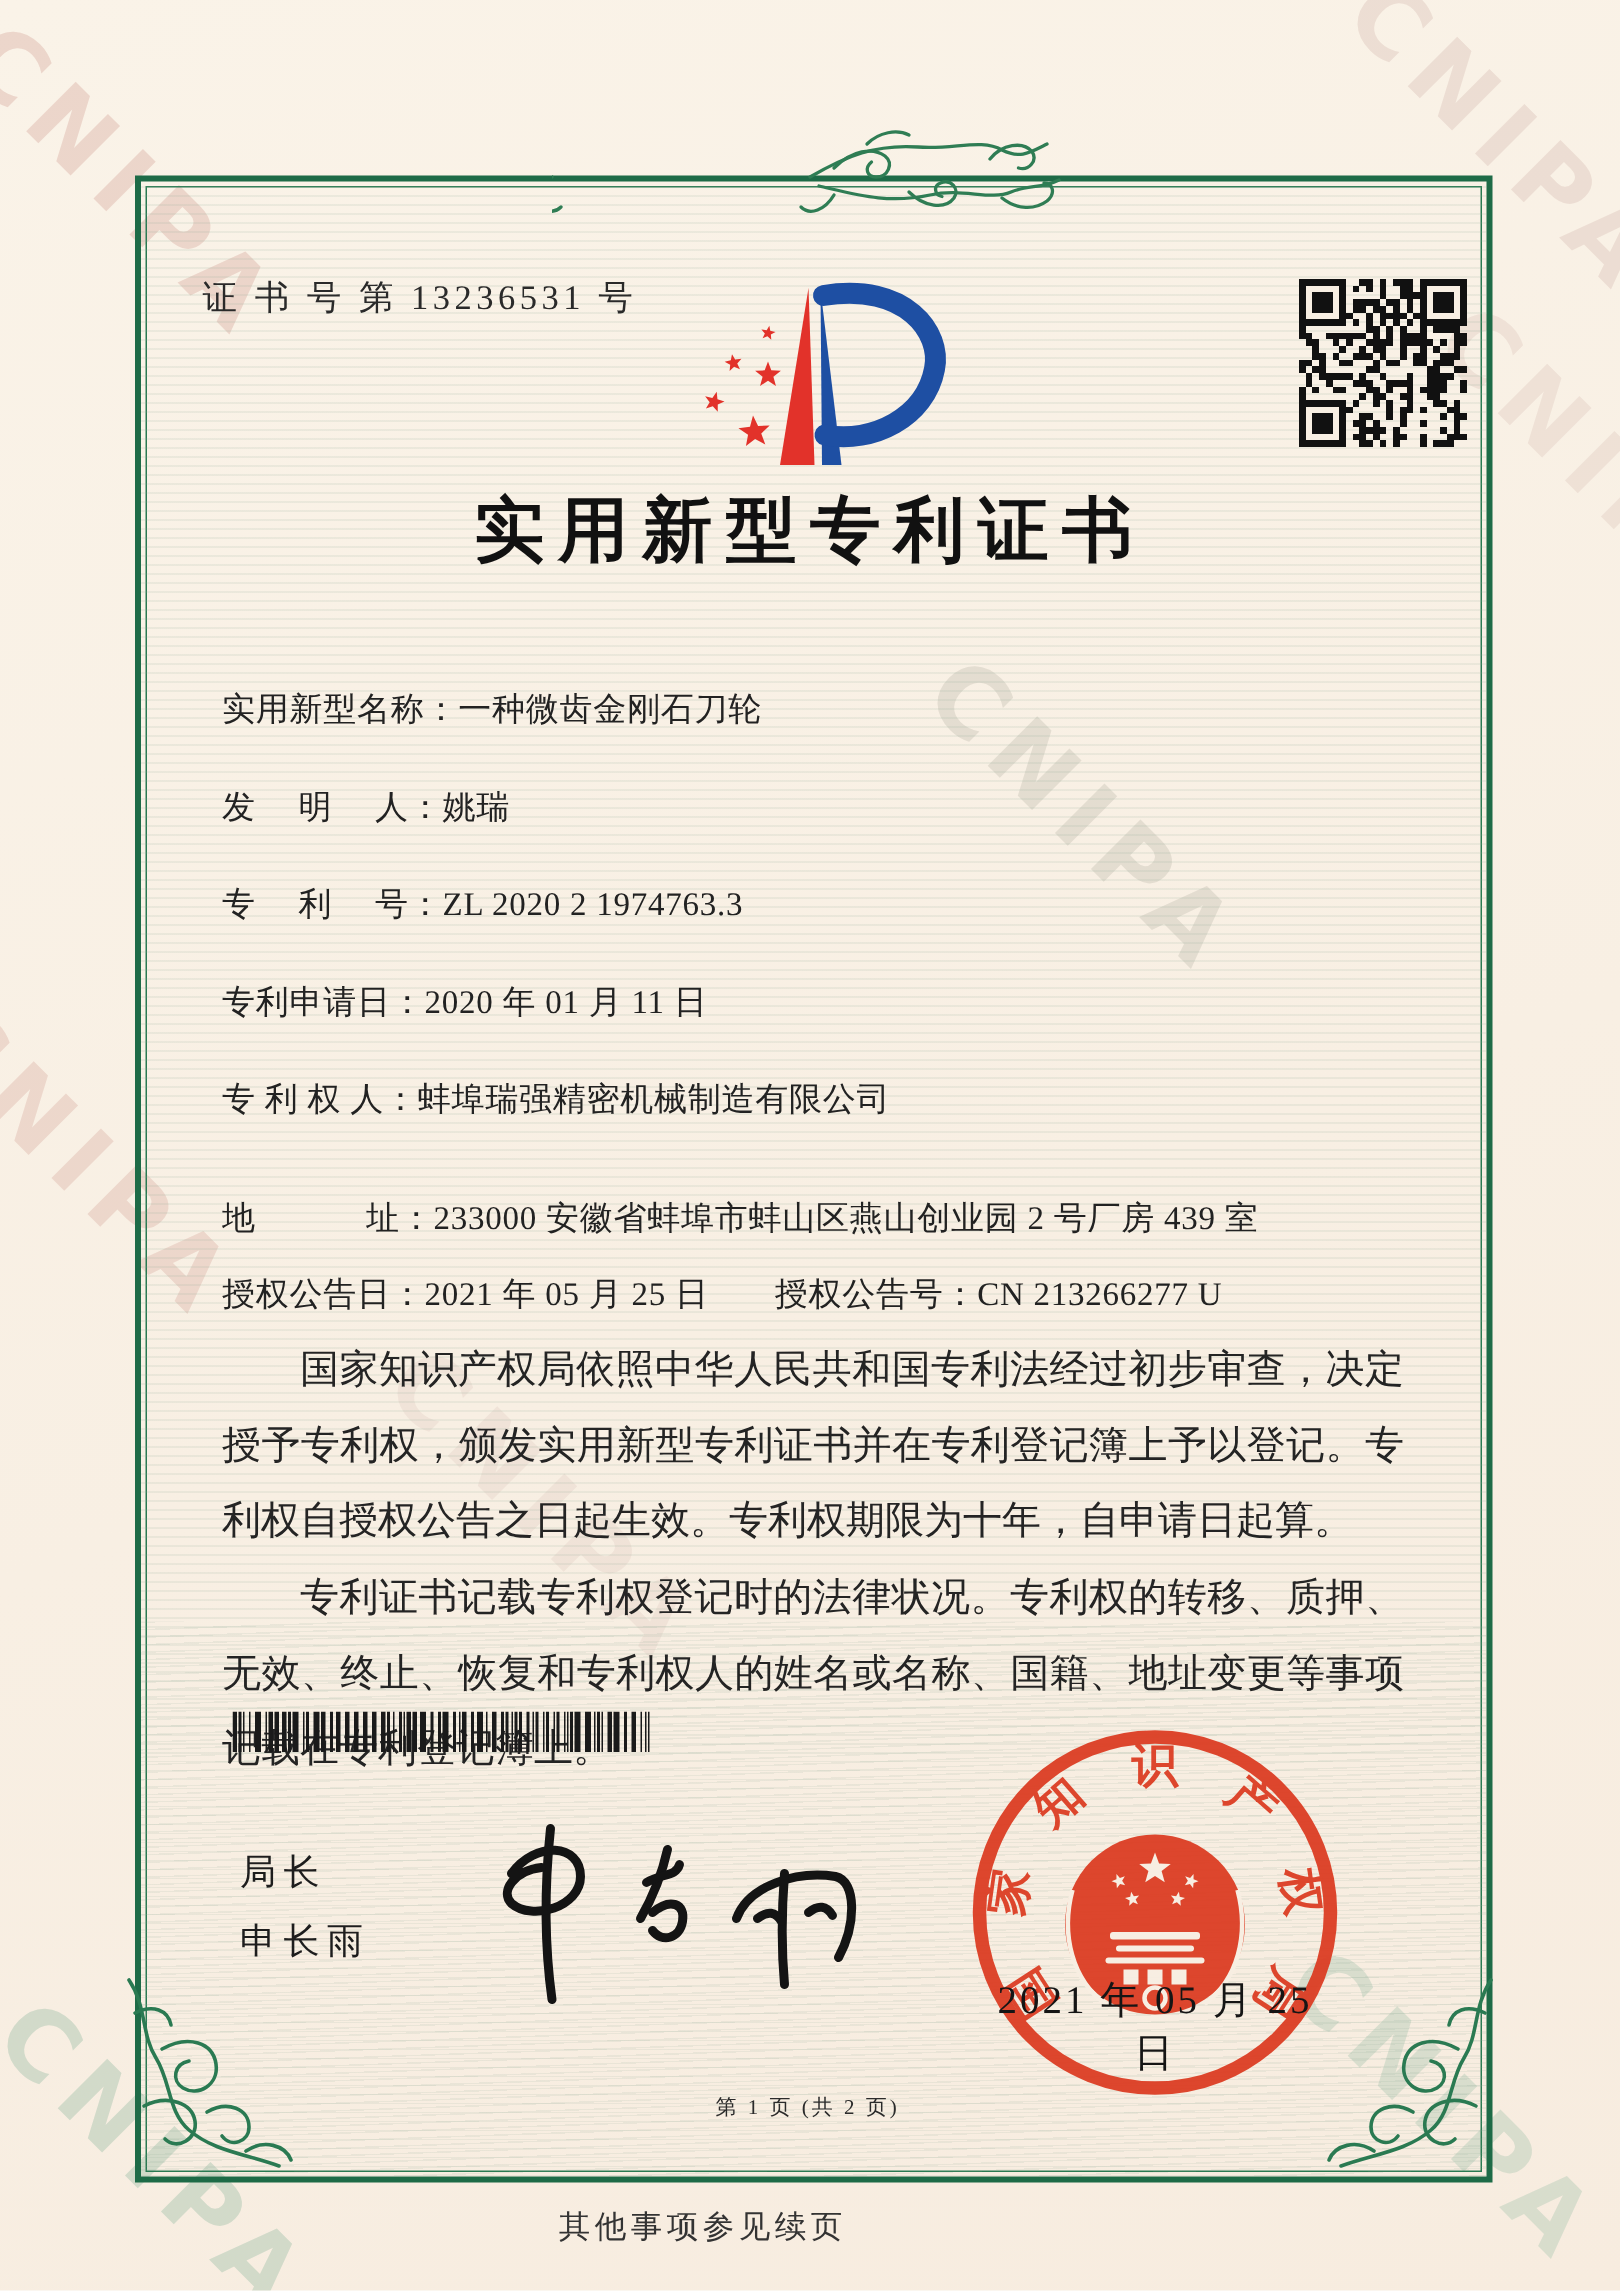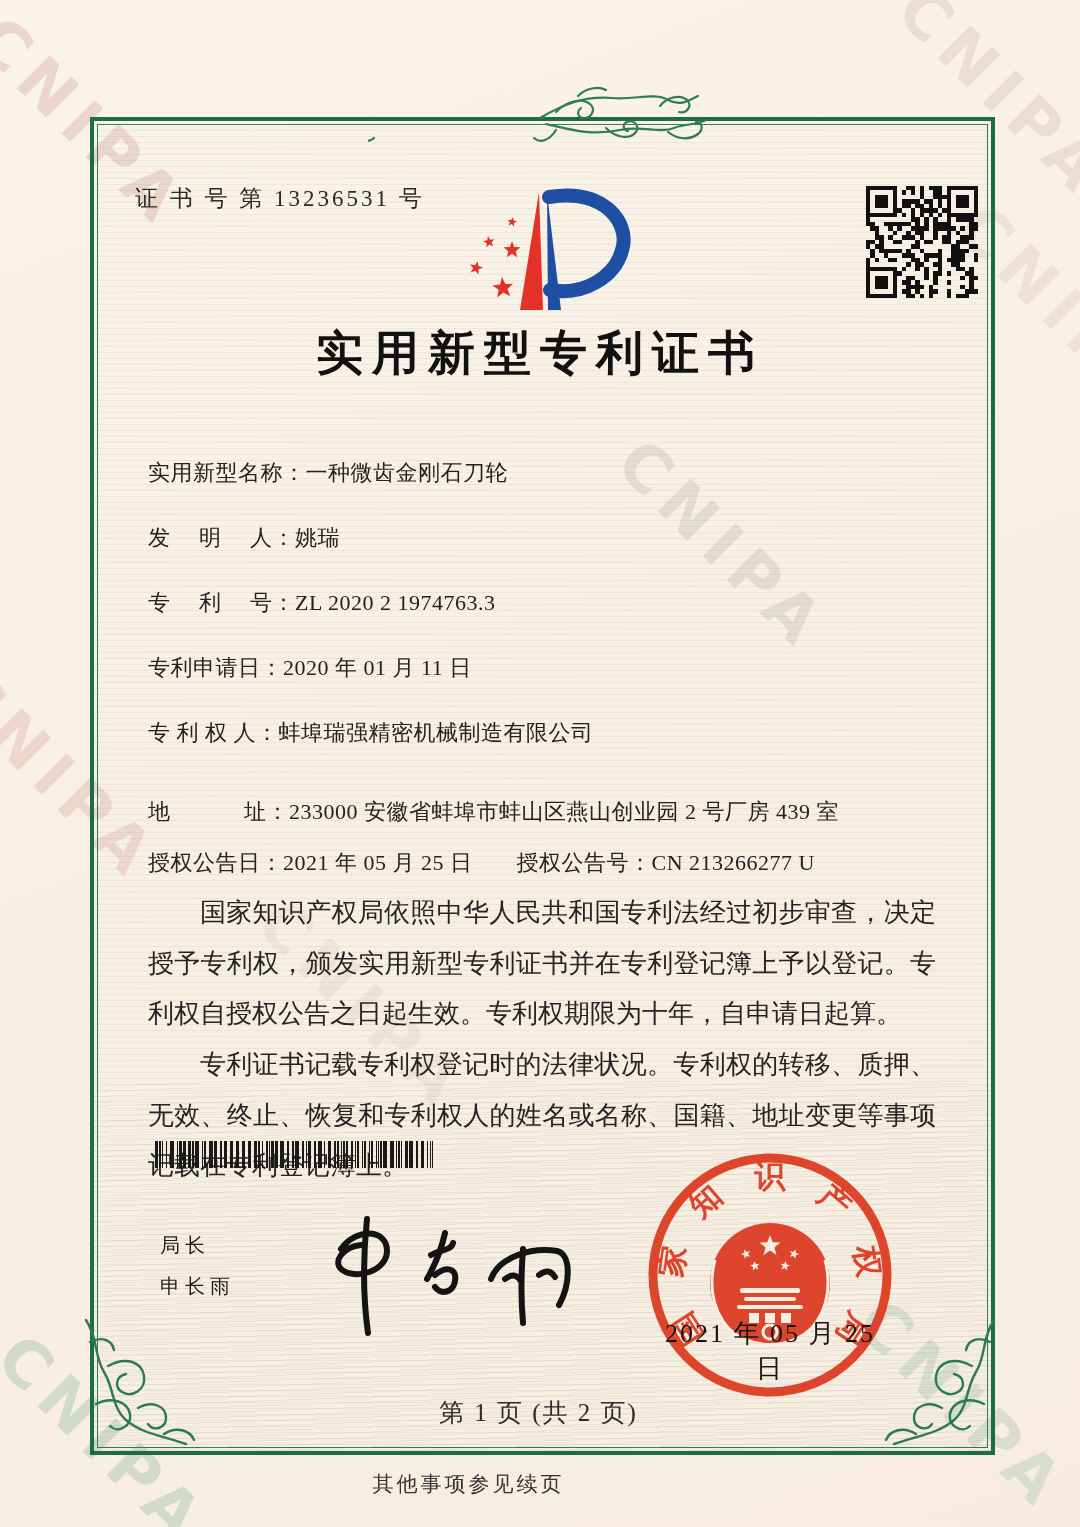--- a/index.html
+++ b/index.html
@@ -25,28 +25,28 @@
          letter-spacing:9px;z-index:4;color:#111;}
   .fields{left:148px;top:450px;width:790px;z-index:4;}
   .frow{position:absolute;left:0;font-size:22px;letter-spacing:.5px;white-space:nowrap;color:#222;}
   .frow .lab{display:inline-block;}
   .frow .val{display:inline-block;}
   .grant2{margin-left:44px;}
   .bodytext{left:148px;top:888px;width:788px;z-index:4;font-size:26px;line-height:1.95;
             text-align:justify;color:#242424;}
   .bodytext p{margin:0;text-indent:2em;}
   .barcode{left:155px;top:1141px;z-index:4;}
-  .signer{left:160px;top:1232px;z-index:4;font-size:20px;letter-spacing:5px;color:#1d1d1d;
+  .signer{left:160px;top:1232px;z-index:4;font-size:24px;letter-spacing:5px;color:#1d1d1d;
           font-family:"Liberation Sans","DejaVu Sans",sans-serif;}
   .signer div{margin-bottom:14px;}
   .sig{left:295px;top:1205px;z-index:4;}
   .seal{left:645px;top:1150px;z-index:5;opacity:.93;}
   .seal-date{left:650px;top:1316px;width:240px;text-align:center;font-size:26px;
              letter-spacing:2px;color:#151515;z-index:6;}
-  .pagefoot{left:90px;top:1396px;width:897px;text-align:center;font-size:25px;
+  .pagefoot{left:90px;top:1396px;width:897px;text-align:center;font-size:14px;
             letter-spacing:2px;z-index:4;color:#2b2b2b;}
   .contnote{left:0;top:1470px;width:937px;text-align:center;font-size:21px;
             letter-spacing:3px;z-index:4;color:#333;}
   .orn{z-index:3;}
 </style>
 </head>
 <body>
 
 <div class="abs frame">
   <div class="frame-inner"></div>

